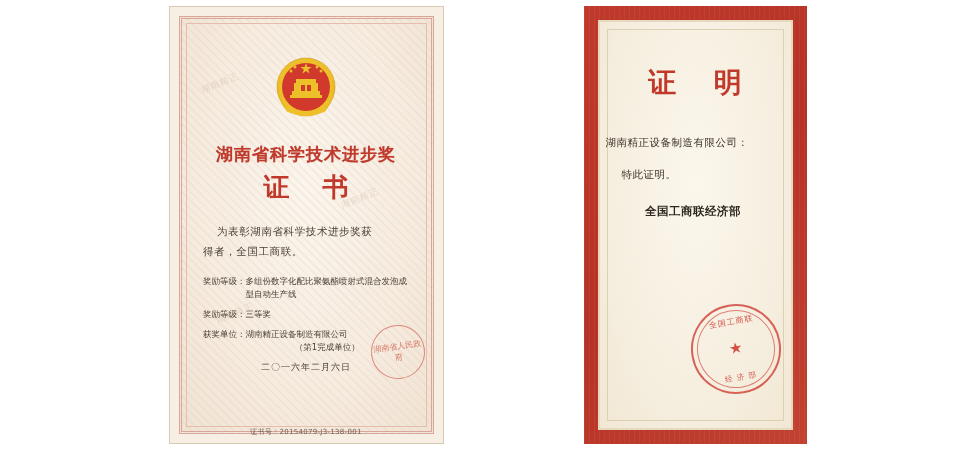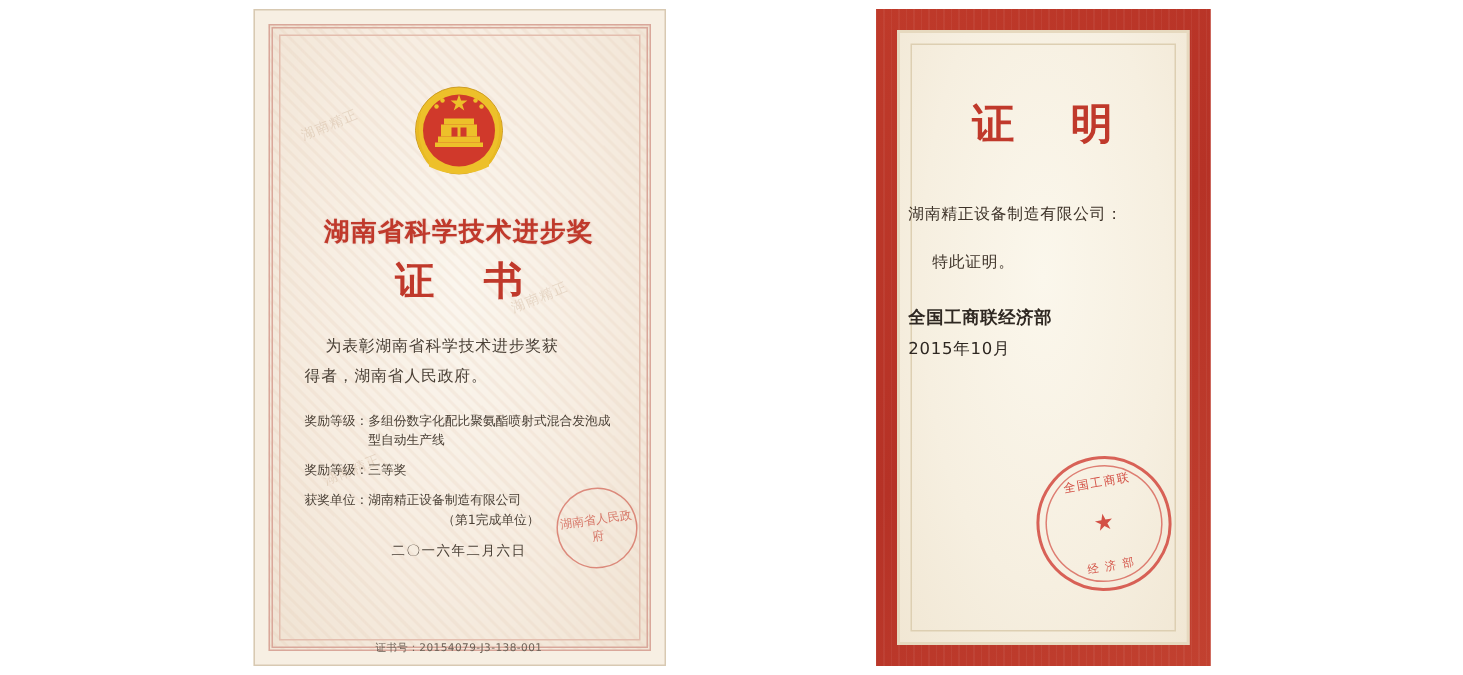--- a/index.html
+++ b/index.html
@@ -217,21 +217,21 @@
   }
   .cert2-closing {
     margin-top: 18px;
     font-size: 10.5px;
     color: #3d3228;
     letter-spacing: 0.5px;
     margin-left: 16px;
   }
   .cert2-signoff {
     margin-top: 22px;
-    text-align: left;
+    text-align: center;
     padding-right: 4px;
   }
   .cert2-org {
     font-size: 11.5px;
     color: #2f2822;
     font-weight: bold;
     letter-spacing: 0.5px;
   }
   .cert2-date {
     margin-top: 6px;
@@ -328,21 +328,21 @@
 
           <path d="M18 50 Q38 60 58 50 L58 54 Q38 64 18 54 Z" fill="#edc02a"></path>
         </svg>
       </div>
 
       <div class="cert1-title">湖南省科学技术进步奖</div>
       <div class="cert1-subtitle">证 书</div>
 
       <div class="cert1-body">
         <div class="ln1">为表彰湖南省科学技术进步奖获</div>
-        <div class="ln2">得者，湖南省人民政府。</div>
+        <div class="ln2">得者，全国工商联。</div>
       </div>
 
       <div class="cert1-fields">
         <div class="row">
           <div class="lbl">奖励等级：</div>
           <div class="val">多组份数字化配比聚氨酯喷射式混合发泡成型自动生产线</div>
         </div>
         <div class="row">
           <div class="lbl">奖励等级：</div>
           <div class="val">三等奖</div>
@@ -368,21 +368,20 @@
       <div class="cert2-frame-in"></div>
     </div>
 
     <div class="cert2-content">
       <div class="cert2-title">证 明</div>
       <div class="cert2-salutation">湖南精正设备制造有限公司：</div>
       <div class="cert2-closing">特此证明。</div>
 
       <div class="cert2-signoff">
         <div class="cert2-org">全国工商联经济部</div>
-        <div class="cert2-date">2015年10月</div>
       </div>
     </div>
 
     <div class="seal2">
       <div class="ring"></div>
       <div class="top-text">全国工商联</div>
       <div class="star">★</div>
       <div class="bot-text">经 济 部</div>
     </div>
   </div>

